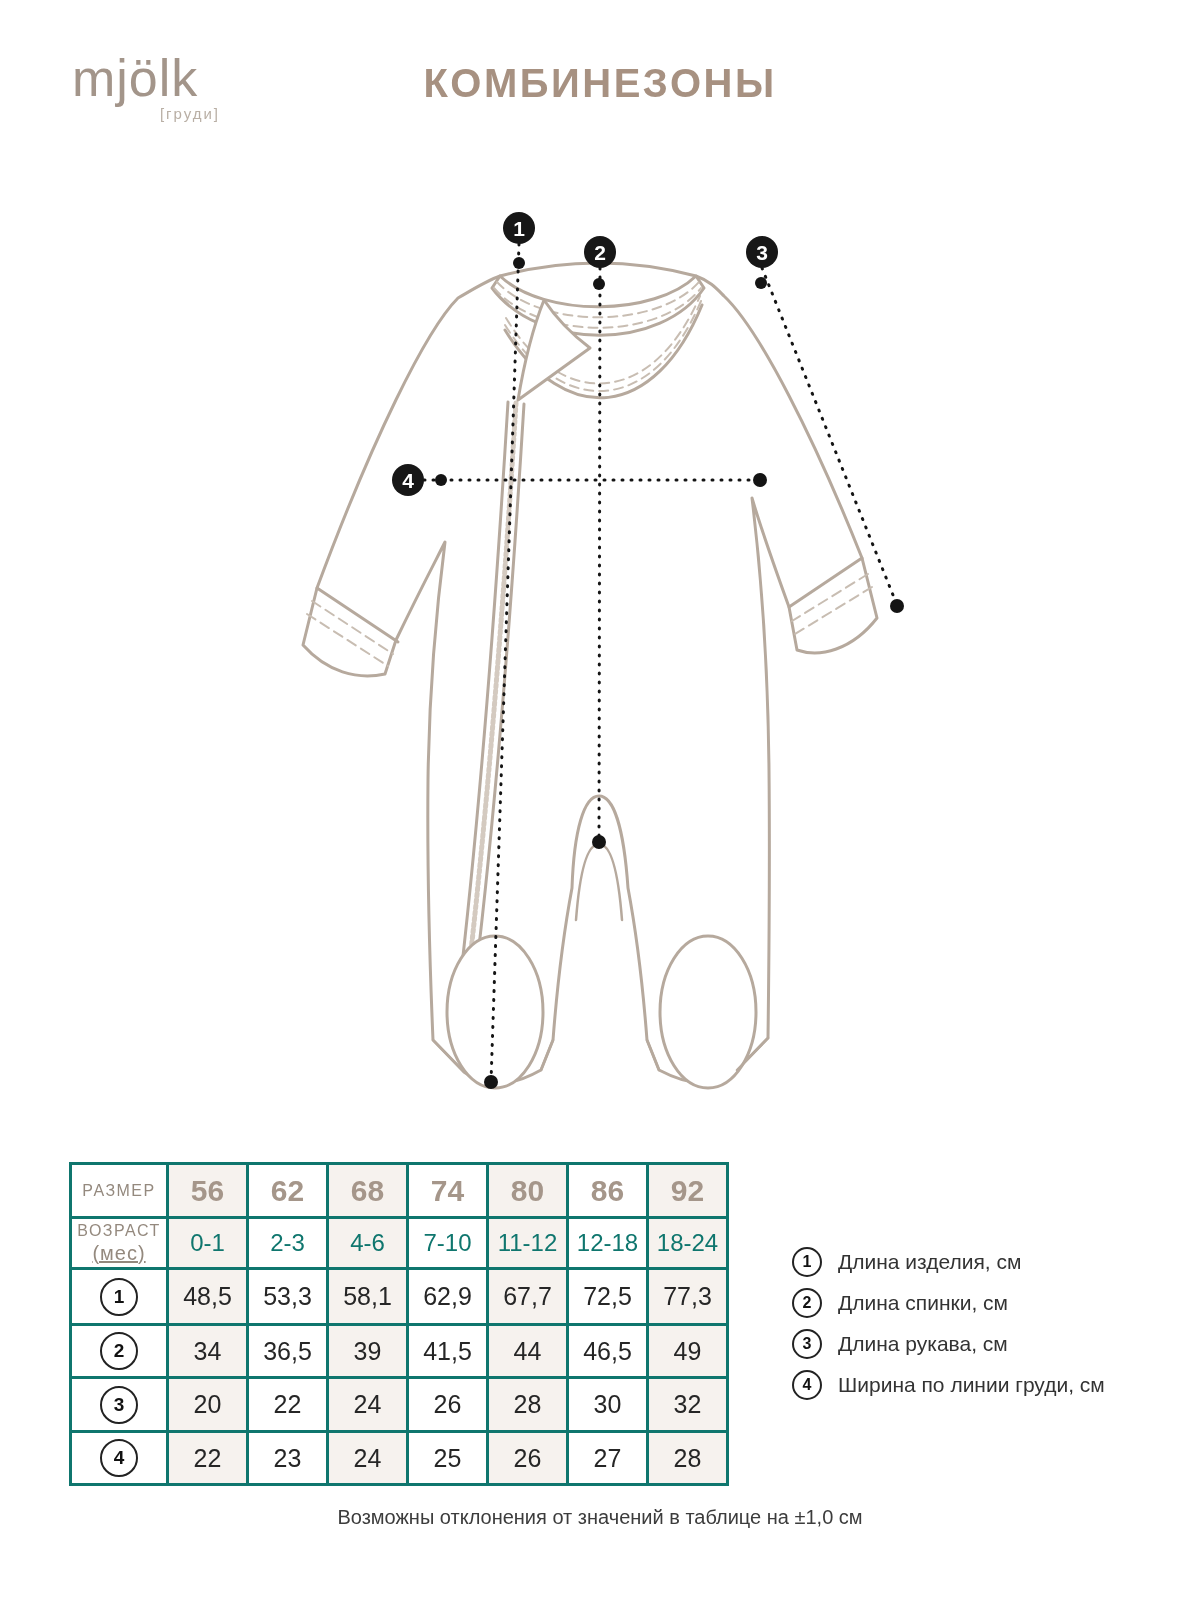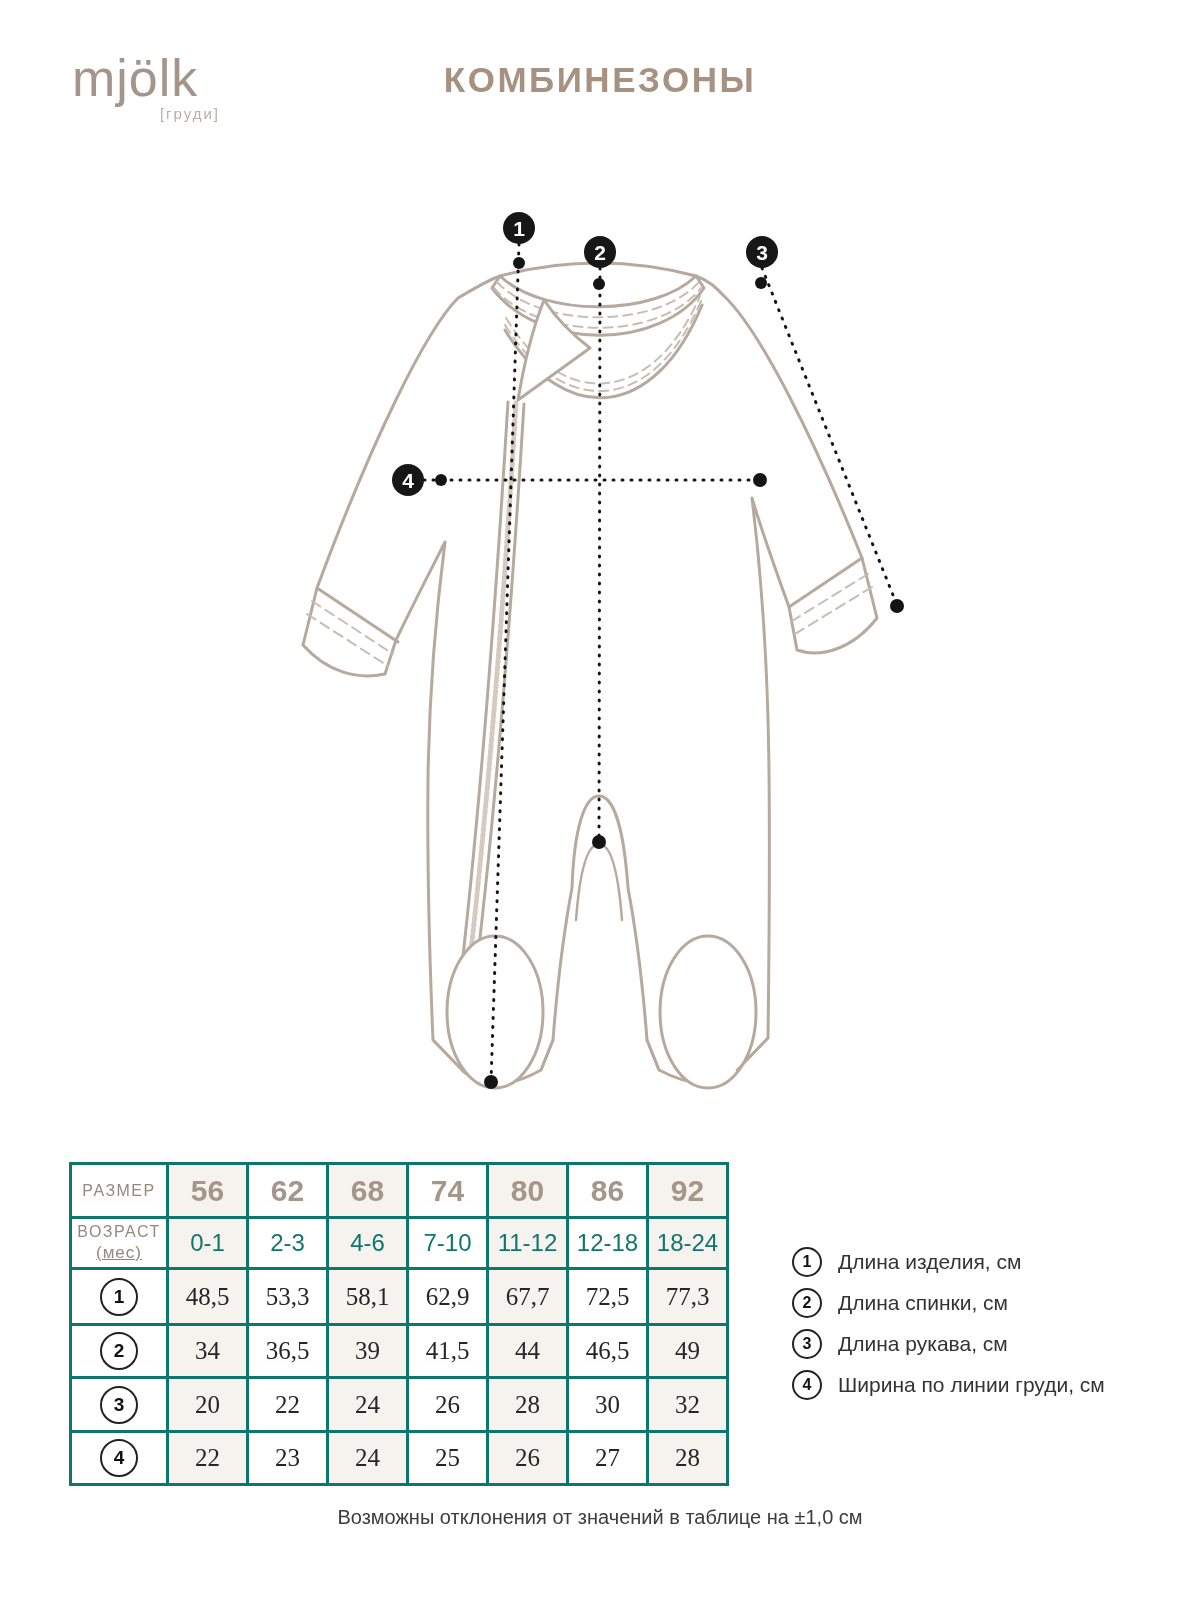--- a/index.html
+++ b/index.html
@@ -6,35 +6,35 @@
   .page{position:relative;width:1200px;height:1600px;background:#ffffff;overflow:hidden;
         font-family:"Liberation Sans",sans-serif;}
 
   
   .logo{position:absolute;left:72px;top:50px;width:148px;text-align:left;}
   .logo-name{font-size:52px;line-height:1.1;color:#a3958a;letter-spacing:1px;font-weight:400;}
   .logo-sub{font-size:15px;color:#b9afa5;letter-spacing:2px;text-align:right;margin-top:-2px;}
 
   
   .title-block{position:absolute;left:250px;width:700px;top:62px;text-align:center;color:#a79181;}
-  .title-main{font-size:35px;font-weight:700;letter-spacing:2.5px;line-height:1.05;}
+  .title-main{font-size:40px;font-weight:700;letter-spacing:2.5px;line-height:1.05;}
   .title-sub{font-size:35px;font-weight:400;letter-spacing:3px;margin-top:3px;}
 
   
   .diagram{position:absolute;left:280px;top:195px;}
 
   
   .size-table{position:absolute;left:69px;top:1162px;border-collapse:collapse;table-layout:fixed;}
   .size-table td{border:3px solid #0f766e;text-align:center;vertical-align:middle;padding:0;}
   .size-table .shade{background:#f6f2ee;}
   .lbl{font-size:16px;letter-spacing:1.5px;color:#94897e;}
-  .lbl .l2{display:block;font-size:17px;letter-spacing:1px;margin-top:2px;text-decoration:underline;}
+  .lbl .l2{display:block;font-size:20px;letter-spacing:1px;margin-top:2px;text-decoration:underline;}
   .size-cell{font-size:30px;font-weight:700;color:#a5968a;}
   .age-cell{font-size:24px;color:#0f766e;}
-  .val-cell{font-size:25px;color:#262626;font-family:Liberation Serif, serif;}
+  .val-cell{font-size:25px;color:#262626;}
   .circ{display:inline-flex;align-items:center;justify-content:center;width:34px;height:34px;
         border:2px solid #222;border-radius:50%;font-size:19px;font-weight:700;color:#111;background:#fff;}
 
   
   .legend{position:absolute;left:792px;top:1248px;}
   .legend-item{display:flex;align-items:center;margin-bottom:13px;height:28px;}
   .legend-circ{flex:0 0 auto;display:inline-flex;align-items:center;justify-content:center;
         width:26px;height:26px;border:2px solid #222;border-radius:50%;
         font-size:16px;font-weight:700;color:#111;background:#fff;margin-right:16px;}
   .legend-label{font-size:21px;color:#333;white-space:nowrap;}

